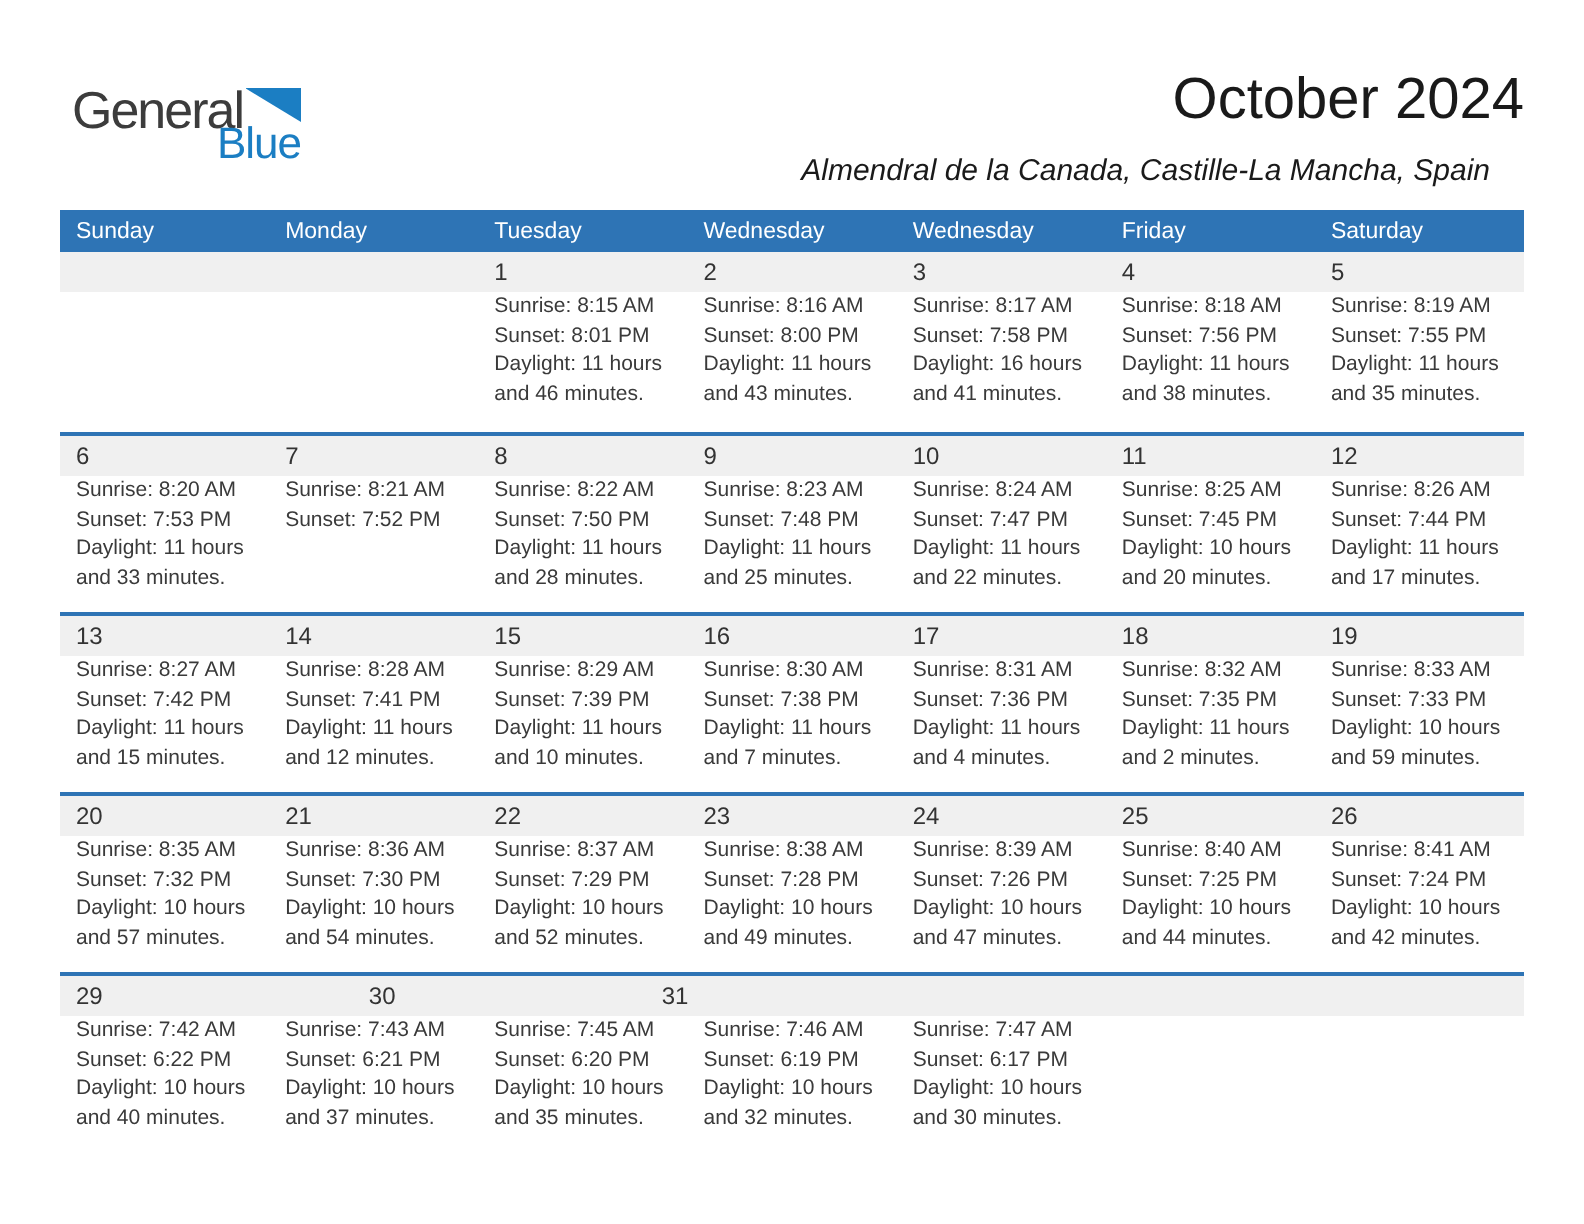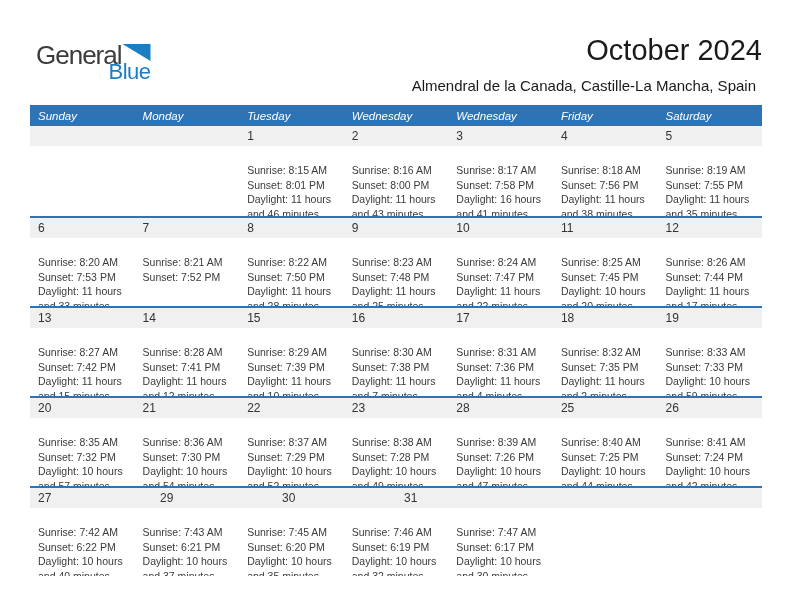--- a/index.html
+++ b/index.html
@@ -14,32 +14,32 @@
   body{font-family:"Liberation Sans", sans-serif;position:relative;overflow:hidden;}
 
   .logo{position:absolute;left:36px;top:42px;text-align:right;}
   .logo-top{display:flex;align-items:flex-start;line-height:1;}
   .logo-general{font-size:26px;color:#3C3C3C;letter-spacing:-1px;}
   .logo-triangle{display:inline-block;width:28px;height:17px;background:var(--logo-blue);
     clip-path:polygon(0 0,100% 0,100% 100%);margin-left:1px;margin-top:2px;}
   .logo-blue{font-size:22px;color:var(--logo-blue);letter-spacing:-0.5px;margin-left:58px;margin-top:-7px;line-height:1;}
 
   .title{position:absolute;top:34px;right:30px;font-size:29px;color:var(--text-dark);}
-  .subtitle{position:absolute;top:77px;right:36px;font-size:15px;color:var(--text-dark);}
+  .subtitle{position:absolute;top:77px;right:47px;font-size:15px;color:var(--text-dark);font-style:italic;}
 
   .calendar{position:absolute;left:30px;top:105px;width:732px;}
-  .weekday-row{display:flex;background:var(--header-blue);height:21px;align-items:center;font-style:italic;}
+  .weekday-row{display:flex;background:var(--header-blue);height:21px;align-items:center;}
   .weekday-cell{flex:1;color:#fff;font-size:11.5px;padding-left:8px;}
 
   .week-row{height:90px;overflow:hidden;}
   .week-row + .week-row{border-top:2px solid var(--header-blue);height:90px;}
   .day-number-band{display:flex;background:var(--band-gray);height:20px;}
   .day-number-cell{flex:1;font-size:12px;color:#333;padding-left:8px;line-height:20px;}
   .cells-row{display:flex;}
-  .day-cell{flex:1;padding:17px 7px 0 8px;font-size:10.5px;color:var(--cell-text);line-height:14.6px;}
+  .day-cell{flex:1;padding:0 7px 0 8px;font-size:10.5px;color:var(--cell-text);line-height:14.6px;}
   .cell-line{white-space:normal;}
 </style>
 </head>
 <body>
 
 <div class="page">
   <div class="logo">
     <div class="logo-top">
       <span class="logo-general">General</span>
       <span class="logo-triangle"></span>
@@ -195,21 +195,21 @@
               <div class="cell-line">Daylight: 10 hours and 59 minutes.</div>
             </div>
           </div>
         </div>
         <div class="week-row">
           <div class="day-number-band">
             <div class="day-number-cell">20</div>
             <div class="day-number-cell">21</div>
             <div class="day-number-cell">22</div>
             <div class="day-number-cell">23</div>
-            <div class="day-number-cell">28</div>
+            <div class="day-number-cell">24</div>
             <div class="day-number-cell">25</div>
             <div class="day-number-cell">26</div>
           </div>
           <div class="cells-row">
             <div class="day-cell">
               <div class="cell-line">Sunrise: 8:35 AM</div>
               <div class="cell-line">Sunset: 7:32 PM</div>
               <div class="cell-line">Daylight: 10 hours and 57 minutes.</div>
             </div>
             <div class="day-cell">
@@ -239,21 +239,20 @@
             </div>
             <div class="day-cell">
               <div class="cell-line">Sunrise: 8:41 AM</div>
               <div class="cell-line">Sunset: 7:24 PM</div>
               <div class="cell-line">Daylight: 10 hours and 42 minutes.</div>
             </div>
           </div>
         </div>
         <div class="week-row">
           <div class="day-number-band">
-            <div class="day-number-cell">27</div>
             <div class="day-number-cell">29</div>
             <div class="day-number-cell">30</div>
             <div class="day-number-cell">31</div>
             <div class="day-number-cell"></div>
             <div class="day-number-cell"></div>
           </div>
           <div class="cells-row">
             <div class="day-cell">
               <div class="cell-line">Sunrise: 7:42 AM</div>
               <div class="cell-line">Sunset: 6:22 PM</div>

